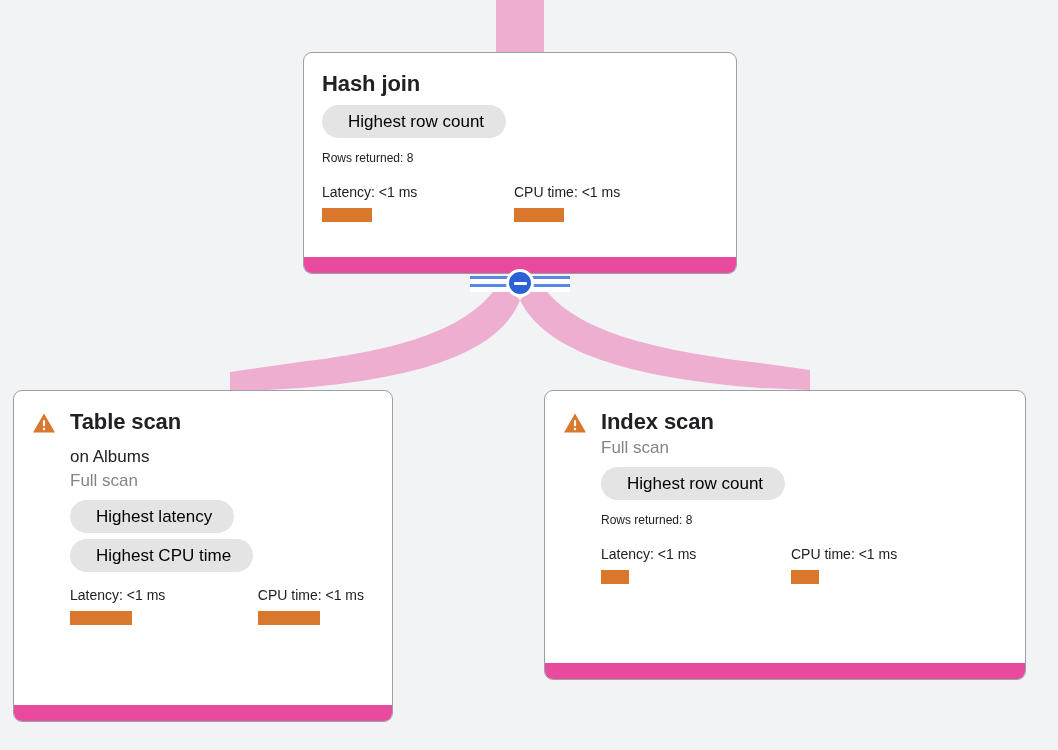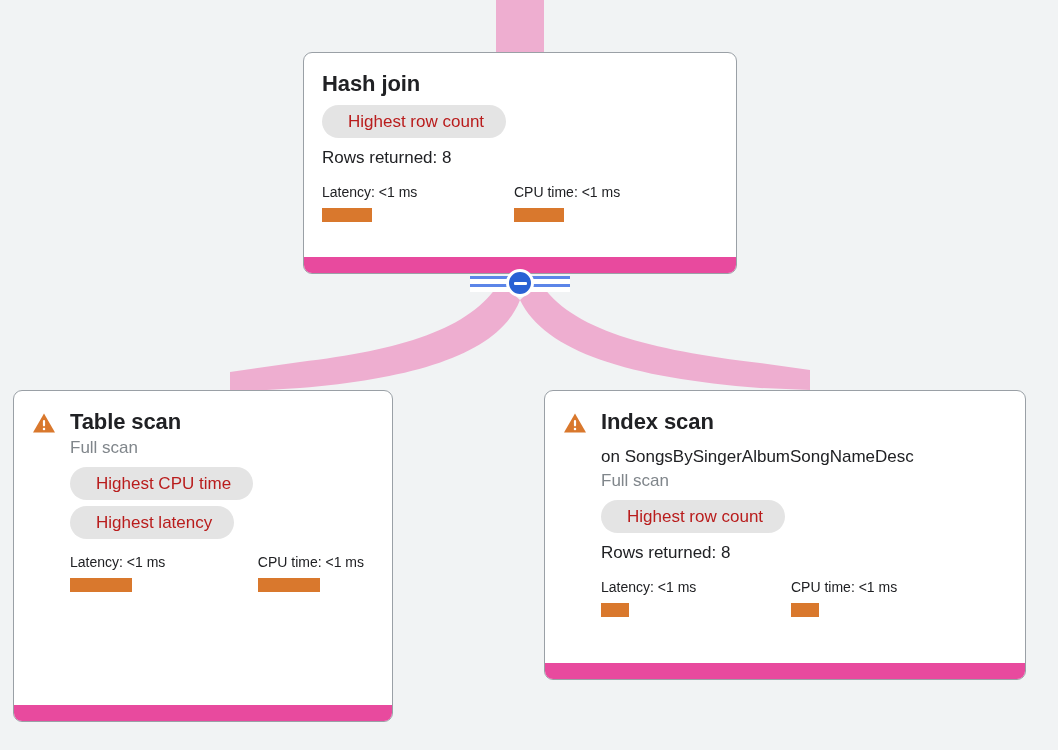--- a/index.html
+++ b/index.html
@@ -97,31 +97,31 @@
   
   .chips {
     margin-top: 8px;
     display: flex;
     flex-direction: column;
     align-items: flex-start;
     gap: 6px;
   }
   .chip {
     background: #e4e4e4;
-    color: #b91c1c;
+    color: #000000;
     border-radius: 17px;
     height: 33px;
     line-height: 33px;
     font-size: 17px;
     padding: 0 22px 0 26px;
     white-space: nowrap;
     box-sizing: border-box;
   }
   .rows-returned {
-    font-size: 17px;
+    font-size: 12px;
     line-height: 22px;
     color: #202124;
     margin-top: 9px;
     white-space: nowrap;
   }
   
   .metrics {
     display: flex;
     margin-top: 13px;
   }
@@ -240,24 +240,25 @@
   <div class="node" id="node-table-scan" style="left:13px; top:390px; width:380px; height:332px;">
     <div class="node-body">
       <div class="node-header">
         <svg class="warn-icon" viewBox="0 0 24 24" xmlns="http://www.w3.org/2000/svg">
           <path d="M12 2.6 L23 21.4 H1 Z" fill="#d9782d"></path>
           <rect x="10.9" y="9" width="2.2" height="6.4" rx="1.1" fill="#ffffff"></rect>
           <circle cx="12" cy="18.1" r="1.25" fill="#ffffff"></circle>
         </svg>
         <div class="node-heading-wrap">
           <div class="node-title">Table scan</div>
+          <div class="node-subtitle">on Albums</div>
           <div class="node-subtitle2">Full scan</div>
           <div class="chips">
+            <div class="chip">Highest latency</div>
             <div class="chip">Highest CPU time</div>
-            <div class="chip">Highest latency</div>
           </div>
           <div class="metrics">
             <div class="metric" style="width:191px;">
               <div class="metric-label">Latency: &lt;1 ms</div>
               <div class="metric-bar" style="width:62px;"></div>
             </div>
             <div class="metric">
               <div class="metric-label">CPU time: &lt;1 ms</div>
               <div class="metric-bar" style="width:62px;"></div>
             </div>
@@ -271,21 +272,20 @@
   <div class="node" id="node-index-scan" style="left:544px; top:390px; width:482px; height:290px;">
     <div class="node-body">
       <div class="node-header">
         <svg class="warn-icon" viewBox="0 0 24 24" xmlns="http://www.w3.org/2000/svg">
           <path d="M12 2.6 L23 21.4 H1 Z" fill="#d9782d"></path>
           <rect x="10.9" y="9" width="2.2" height="6.4" rx="1.1" fill="#ffffff"></rect>
           <circle cx="12" cy="18.1" r="1.25" fill="#ffffff"></circle>
         </svg>
         <div class="node-heading-wrap">
           <div class="node-title">Index scan</div>
-          <div class="node-subtitle">on SongsBySingerAlbumSongNameDesc</div>
           <div class="node-subtitle2">Full scan</div>
           <div class="chips">
             <div class="chip">Highest row count</div>
           </div>
           <div class="rows-returned">Rows returned: 8</div>
           <div class="metrics">
             <div class="metric" style="width:190px;">
               <div class="metric-label">Latency: &lt;1 ms</div>
               <div class="metric-bar" style="width:28px;"></div>
             </div>

